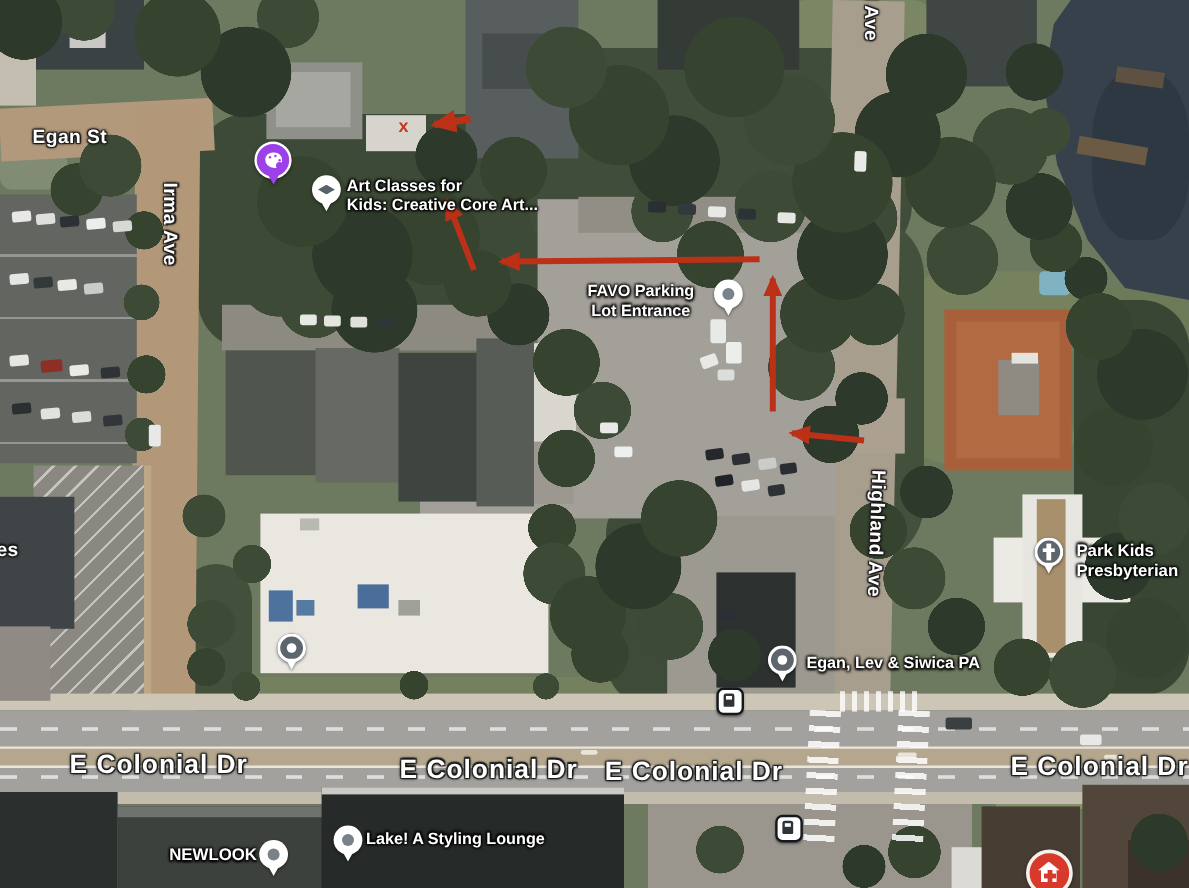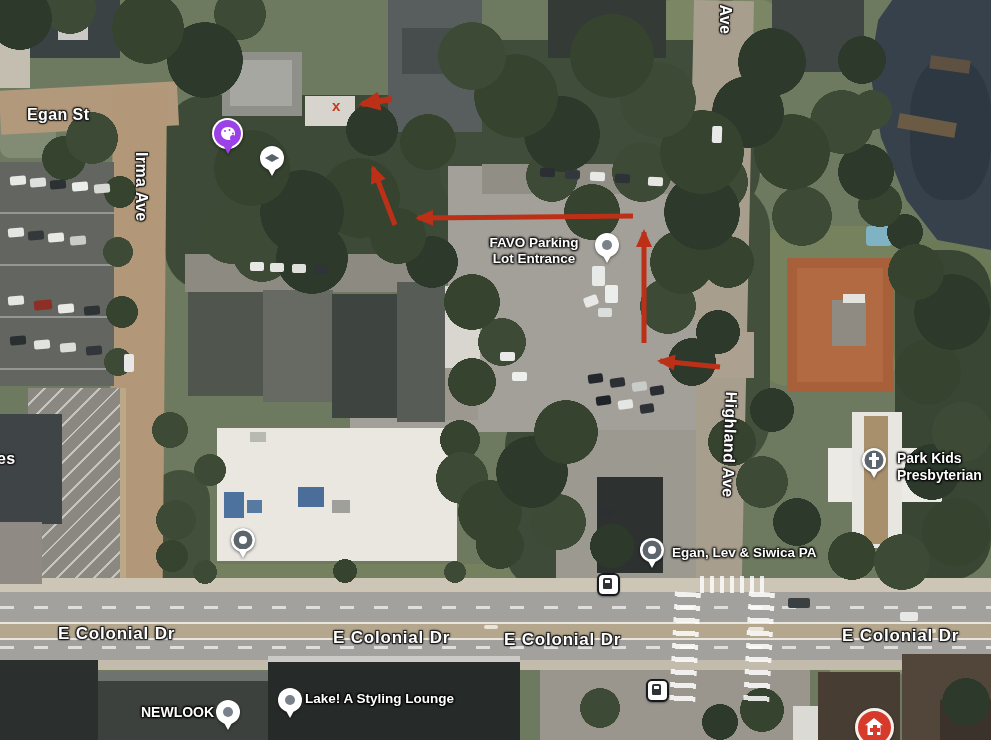--- a/index.html
+++ b/index.html
@@ -1,21 +1,21 @@
 <!DOCTYPE html>
 <html><head>
 <meta charset="utf-8">
 <style>
   html,body{margin:0;padding:0;background:#222}
   #map{position:relative;width:991px;height:740px;overflow:hidden;background:#6e7a5f;font-family:"Liberation Sans",sans-serif}
   .a{position:absolute;display:block}
   
   .street{position:absolute;z-index:40;font:700 16px "Liberation Sans",sans-serif;color:#fff;letter-spacing:.4px;white-space:nowrap;
     text-shadow:-1px -1px 1px #1a1a1a,1px -1px 1px #1a1a1a,-1px 1px 1px #1a1a1a,1px 1px 1px #1a1a1a,0 0 3px #000}
-  .big{font-size:17px;letter-spacing:.8px}
+  .big{font-size:22px;letter-spacing:.8px}
   .vert{transform:rotate(90deg);transform-origin:left top}
   .place{position:absolute;z-index:40;font:700 13.5px "Liberation Sans",sans-serif;color:#fff;line-height:1.18;white-space:nowrap;
     text-shadow:-1px -1px 2px rgba(0,0,0,.95),1px -1px 2px rgba(0,0,0,.95),-1px 1px 2px rgba(0,0,0,.95),1px 1px 2px rgba(0,0,0,.95)}
   .studio{position:absolute;z-index:39;font:700 26px "Liberation Sans",sans-serif;letter-spacing:1px;color:#d2421f;text-shadow:0 0 1px rgba(120,20,5,.4)}
   .xmark{position:absolute;z-index:39;font:700 15px "Liberation Sans",sans-serif;color:#c23a1e}
   
   .pin{position:absolute;z-index:38;width:24px;height:33px;filter:drop-shadow(0 1px 1.5px rgba(0,0,0,.5))}
   .pc{position:absolute;left:0;top:0;width:24px;height:24px;border-radius:50%;background:#fff}
   .tail{position:absolute;left:50%;transform:translateX(-50%);top:21px;width:0;height:0;border-left:5px solid transparent;border-right:5px solid transparent;border-top:9px solid #fff}
   .dot .pc::after{content:"";position:absolute;left:7px;top:7px;width:10px;height:10px;border-radius:50%;background:#79828a}
@@ -256,20 +256,24 @@
   <span class="street" style="left:27px;top:106px">Egan St</span>
   <span class="street vert" style="left:150px;top:152px">Irma Ave</span>
   <span class="street vert" style="left:734px;top:-10px">d Ave</span>
   <span class="street vert" style="left:740px;top:392px;transform:rotate(92deg)">Highland Ave</span>
   <span class="street big" style="left:58px;top:624px">E Colonial Dr</span>
   <span class="street big" style="left:333px;top:628px">E Colonial Dr</span>
   <span class="street big" style="left:504px;top:630px">E Colonial Dr</span>
   <span class="street big" style="left:842px;top:626px">E Colonial Dr</span>
   <span class="street" style="left:-3px;top:450px">es</span>
 
+  <div class="place" style="left:289px;top:147px">
+    <div>Art Classes for</div>
+      <div>Kids: Creative Core Art...</div>
+  </div>
   <div class="place" style="left:478px;top:235px;width:112px;text-align:center">
     <div>FAVO Parking</div>
       <div>Lot Entrance</div>
   </div>
   <div class="place" style="left:672px;top:545px">
     <div>Egan, Lev &amp; Siwica PA</div>
   </div>
   <div class="place" style="left:897px;top:450px;font-size:14px">
     <div>Park Kids</div>
       <div>Presbyterian</div>

